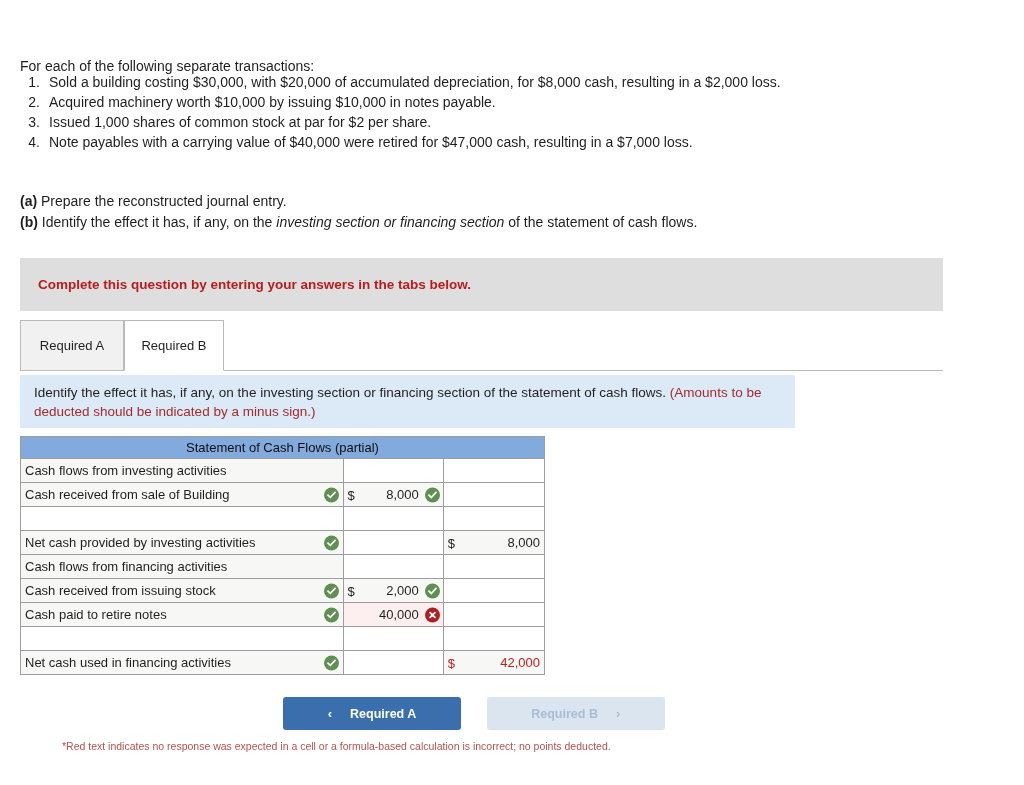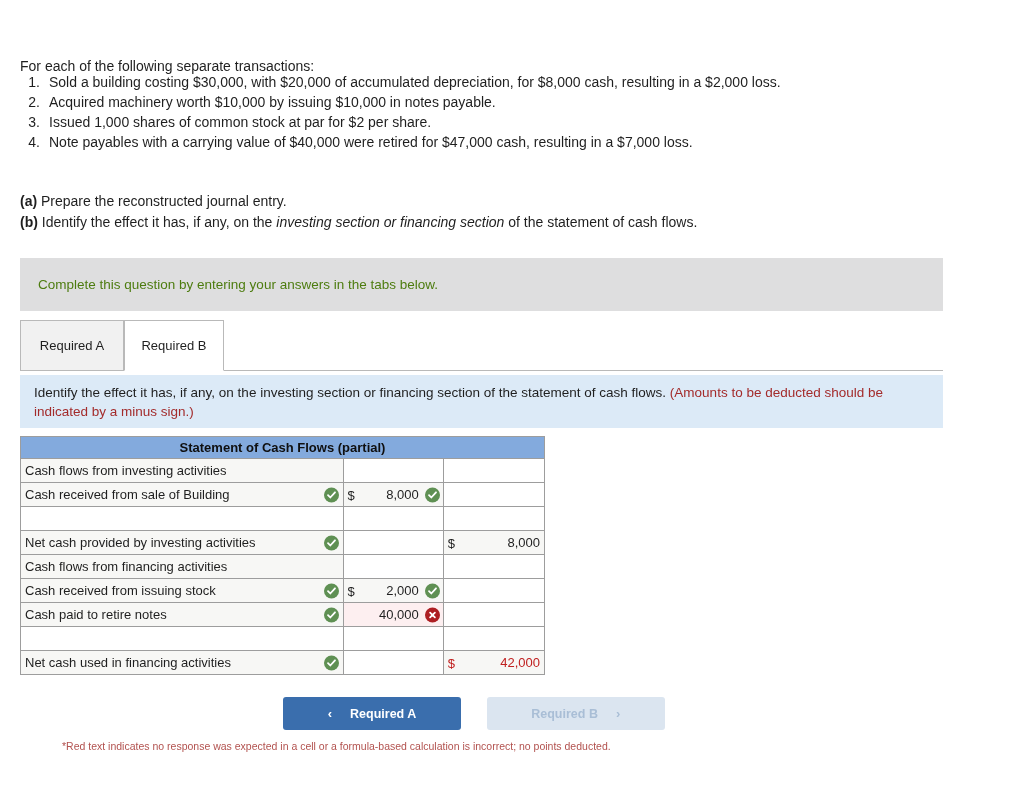--- a/index.html
+++ b/index.html
@@ -65,23 +65,23 @@
     position: absolute;
     left: 20px;
     top: 258px;
     width: 923px;
     height: 53px;
     background: #dededf;
     display: flex;
     align-items: center;
   }
   .gray-banner .banner-text {
-    font-weight: normal;
+    font-weight: bold;
     font-size: 13.5px;
-    color: #4d7c0f;
+    color: #b91c1c;
     padding-left: 18px;
   }
 
   
   .tabs {
     position: absolute;
     left: 20px;
     top: 320px;
     width: 923px;
     height: 51px;
@@ -111,21 +111,21 @@
     width: 100px;
     background: #ffffff;
     border-bottom: 1px solid #ffffff;
   }
 
   
   .blue-panel {
     position: absolute;
     left: 20px;
     top: 375px;
-    width: 923px;
+    width: 775px;
     height: 53px;
     background: #dceaf7;
     box-sizing: border-box;
     padding: 8px 14px 0 14px;
   }
   .blue-panel .bp-text {
     font-size: 13.5px;
     line-height: 19px;
     color: #1f1f1f;
   }
@@ -144,21 +144,21 @@
   .stmt-table td, .stmt-table th {
     border: 1px solid #9d9d9d;
     height: 24px;
     padding: 0;
     box-sizing: border-box;
     vertical-align: middle;
   }
   .stmt-table th.title {
     background: #83aadd;
     color: #0f0f0f;
-    font-weight: bold;
+    font-weight: normal;
     font-size: 13px;
     text-align: center;
     height: 22px;
   }
   td.label-cell {
     background: #f7f7f5;
     padding-left: 4px;
     position: relative;
     white-space: nowrap;
     color: #1f1f1f;

